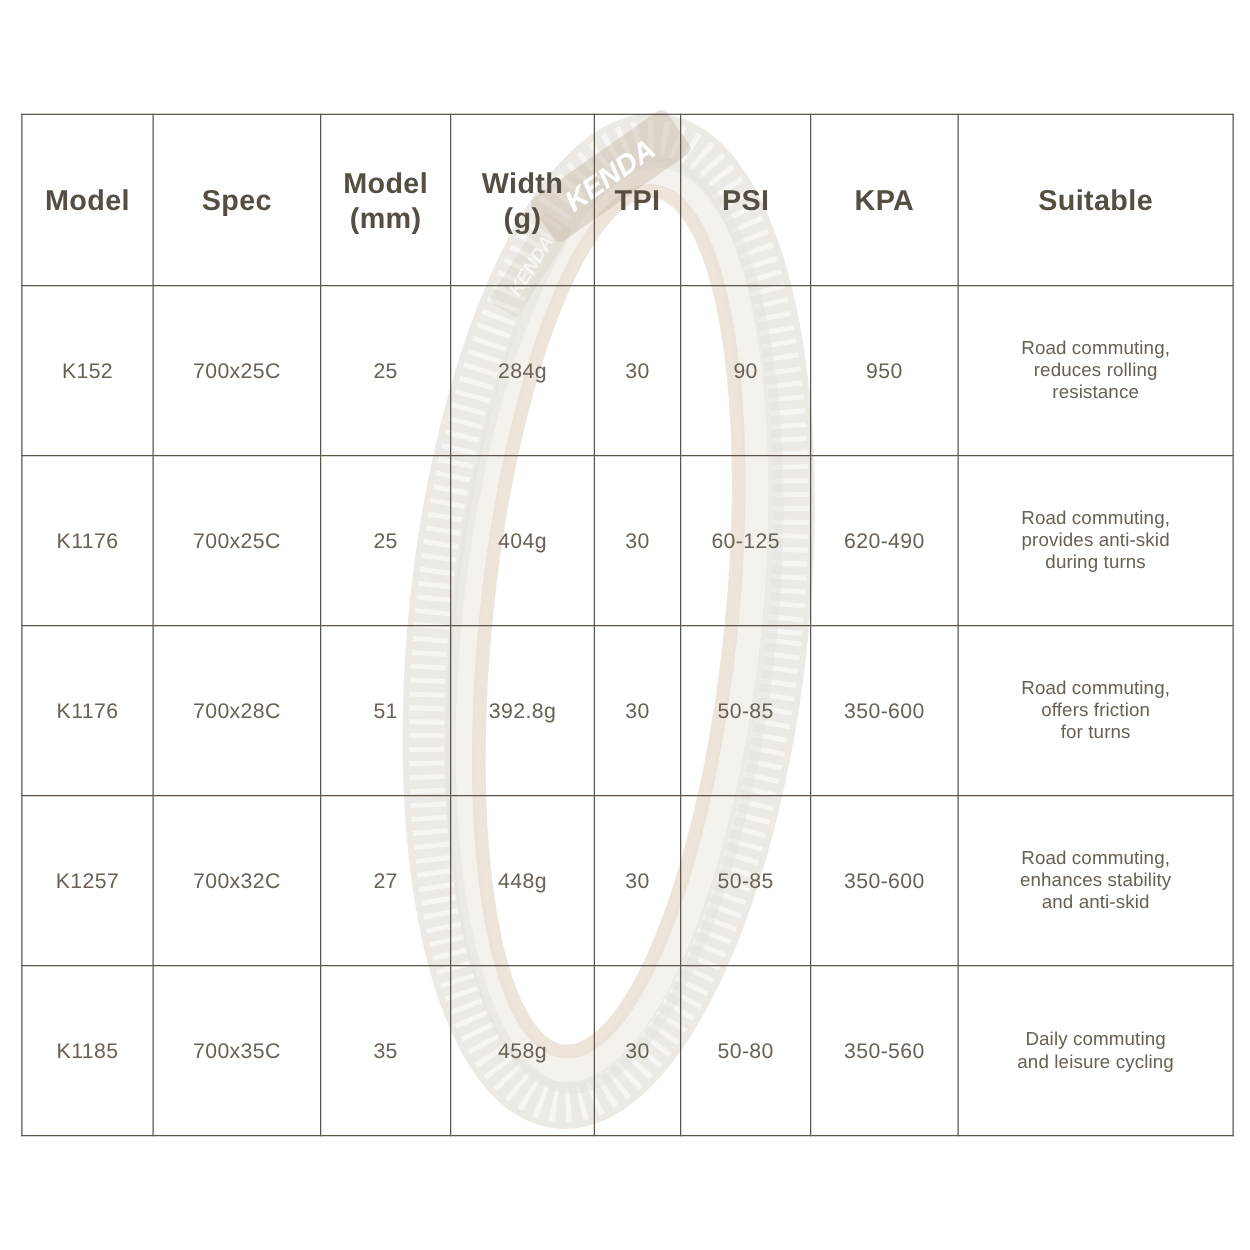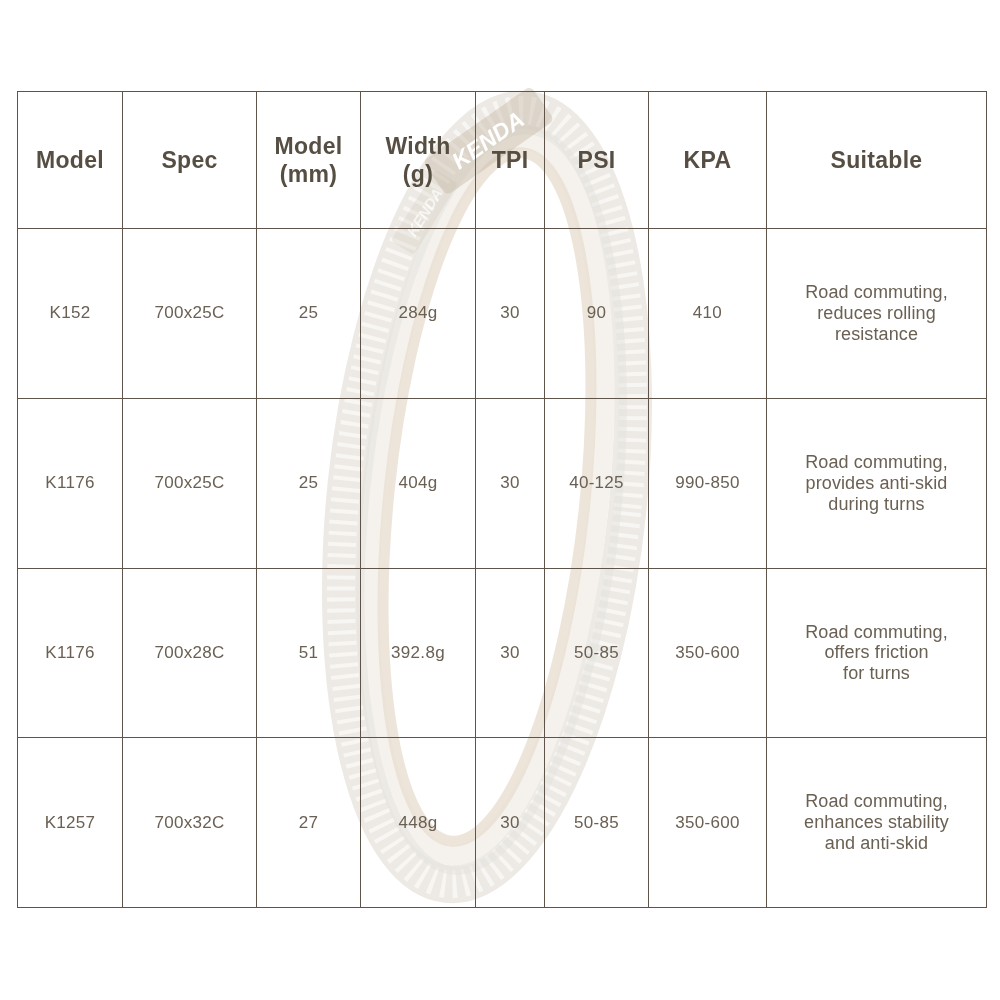--- a/index.html
+++ b/index.html
@@ -54,21 +54,21 @@
     line-height: 1.22;
     letter-spacing: 0.3px;
   }
   .spec-table td {
     font-size: 17px;
     font-weight: 400;
     color: var(--cell-text, #6a6053);
     letter-spacing: 0.3px;
   }
   .spec-table td.cell-suitable {
-    font-size: 18px;
+    font-size: 15px;
     line-height: 1.16;
     white-space: pre-line;
     letter-spacing: 0.1px;
   }
 </style>
 </head>
 <body>
 
 <div class="stage">
 
@@ -123,33 +123,33 @@
       </tr>
     </thead>
     <tbody>
       <tr>
         <td>K152</td>
         <td>700x25C</td>
         <td>25</td>
         <td>284g</td>
         <td>30</td>
         <td>90</td>
-        <td>410</td>
+        <td>950</td>
         <td class="cell-suitable">Road commuting,
 reduces rolling
 resistance</td>
       </tr>
       <tr>
         <td>K1176</td>
         <td>700x25C</td>
         <td>25</td>
         <td>404g</td>
         <td>30</td>
-        <td>40-125</td>
-        <td>990-850</td>
+        <td>60-125</td>
+        <td>620-490</td>
         <td class="cell-suitable">Road commuting,
 provides anti-skid
 during turns</td>
       </tr>
       <tr>
         <td>K1176</td>
         <td>700x28C</td>
         <td>51</td>
         <td>392.8g</td>
         <td>30</td>
@@ -164,15 +164,26 @@
         <td>700x32C</td>
         <td>27</td>
         <td>448g</td>
         <td>30</td>
         <td>50-85</td>
         <td>350-600</td>
         <td class="cell-suitable">Road commuting,
 enhances stability
 and anti-skid</td>
       </tr>
+      <tr>
+        <td>K1185</td>
+        <td>700x35C</td>
+        <td>35</td>
+        <td>458g</td>
+        <td>30</td>
+        <td>50-80</td>
+        <td>350-560</td>
+        <td class="cell-suitable">Daily commuting
+and leisure cycling</td>
+      </tr>
     </tbody>
   </table>
 </div>
 
 </body></html>

